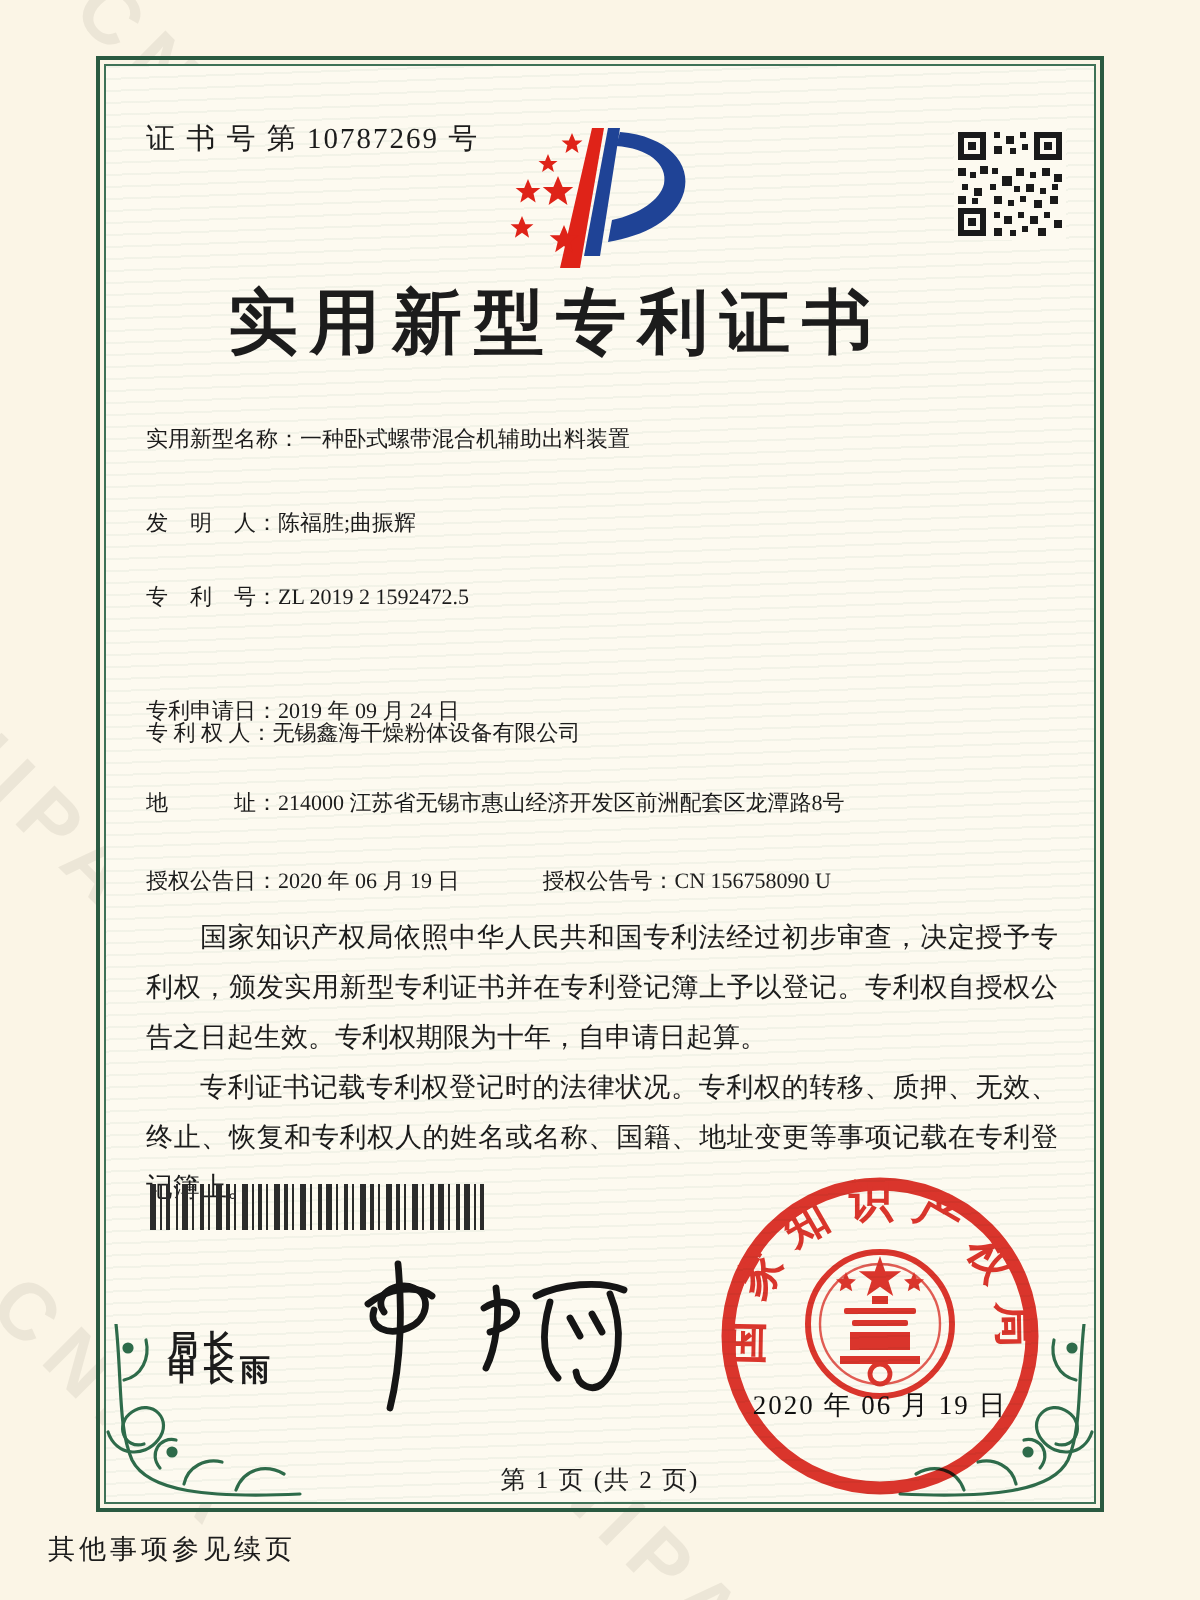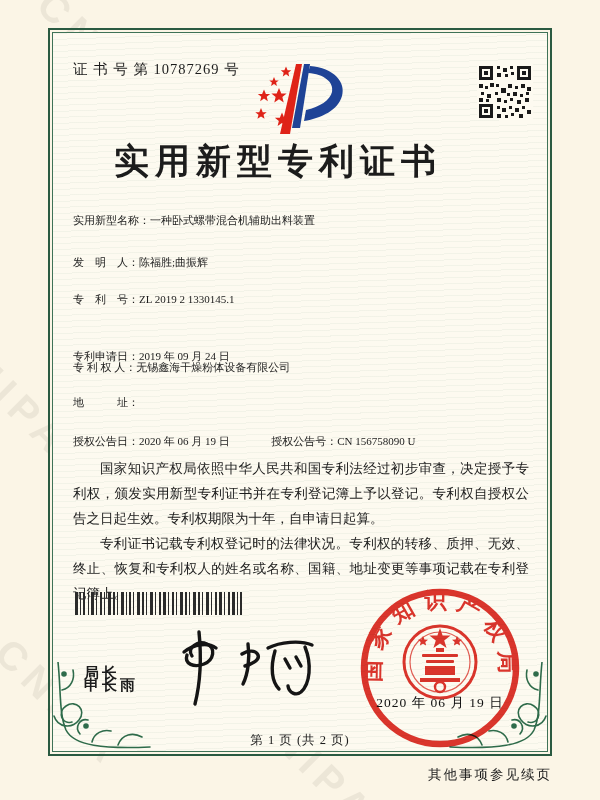--- a/index.html
+++ b/index.html
@@ -54,21 +54,21 @@
   .director{
     left:84px;font-size:15px;font-weight:bold;
     font-family:"Liberation Sans","DejaVu Sans",sans-serif;
     letter-spacing:3px;
   }
   .seal-date{
     left:352px;top:694px;width:176px;text-align:center;
     font-size:13.5px;letter-spacing:1px;color:#111;z-index:6;
   }
   .page-info{left:0;top:732px;width:600px;text-align:center;font-size:12.5px;letter-spacing:1px;}
-  .cont-note{left:0;top:766px;width:552px;text-align:right;font-size:13.5px;letter-spacing:2px;}
+  .cont-note{left:0;top:766px;width:552px;text-align:left;font-size:13.5px;letter-spacing:2px;padding-left:24px;}
   .seal-box{left:352px;top:580px;width:176px;height:176px;mix-blend-mode:multiply;z-index:5;}
   .ornament{pointer-events:none;z-index:2;}
 </style>
 </head>
 <body>
 
 <span class="abs wm" style="left:60px;top:-18px;">CNIPA</span>
 <span class="abs wm" style="left:330px;top:180px;">CNIPA</span>
 <span class="abs wm" style="left:-35px;top:320px;">CNIPA</span>
 <span class="abs wm" style="left:140px;top:420px;">CNIPA</span>
@@ -190,30 +190,31 @@
 
 <div class="abs title">实用新型专利证书</div>
 
 <div class="abs row" style="top:210px;">
   <span class="lbl">实用新型名称：</span><span class="val">一种卧式螺带混合机辅助出料装置</span>
 </div>
 <div class="abs row" style="top:252px;">
   <span class="lbl">发　明　人：</span><span class="val">陈福胜;曲振辉</span>
 </div>
 <div class="abs row" style="top:289px;">
-  <span class="lbl">专　利　号：</span><span class="val">ZL 2019 2 1330145.1</span>
+  <span class="lbl">专　利　号：</span><span class="val">ZL 2019 2 1592472.5</span>
 </div>
 <div class="abs row" style="top:321px;margin-top:25px;">
   <span class="lbl">专利申请日：</span><span class="val">2019 年 09 月 24 日</span>
 </div>
 <div class="abs row" style="top:357px;">
   <span class="lbl">专 利 权 人：</span><span class="val">无锡鑫海干燥粉体设备有限公司</span>
 </div>
 <div class="abs row row-flex" style="top:392px;">
   <span class="lbl">地　　　址：</span>
+    <span class="val">214000 江苏省无锡市惠山经济开发区前洲配套区龙潭路8号</span>
 </div>
 <div class="abs row" style="top:431px;">
   <span class="lbl">授权公告日：</span><span class="val">2020 年 06 月 19 日</span>
   <span style="display:inline-block;width:36px;"></span>
   <span class="lbl">授权公告号：</span><span class="val">CN 156758090 U</span>
 </div>
 
 <div class="abs paras">
   <p>国家知识产权局依照中华人民共和国专利法经过初步审查，决定授予专利权，颁发实用新型专利证书并在专利登记簿上予以登记。专利权自授权公告之日起生效。专利权期限为十年，自申请日起算。</p>
   <p>专利证书记载专利权登记时的法律状况。专利权的转移、质押、无效、终止、恢复和专利权人的姓名或名称、国籍、地址变更等事项记载在专利登记簿上。</p>

